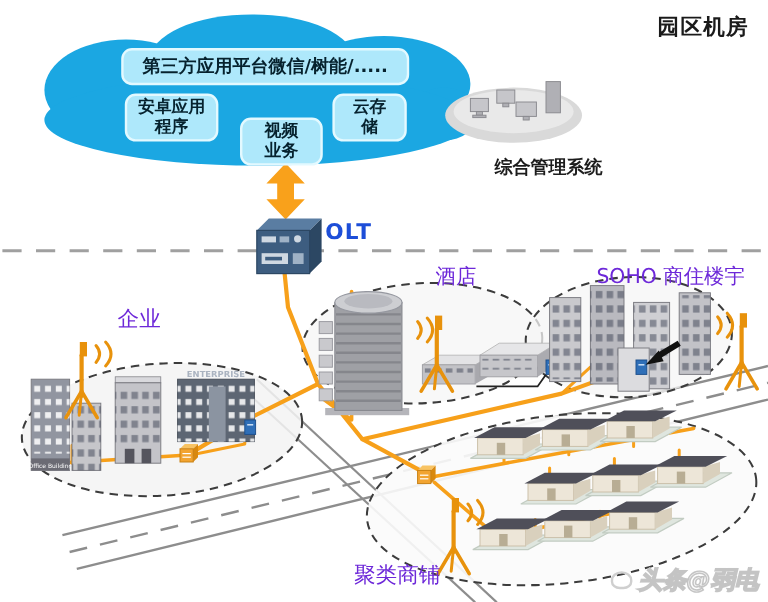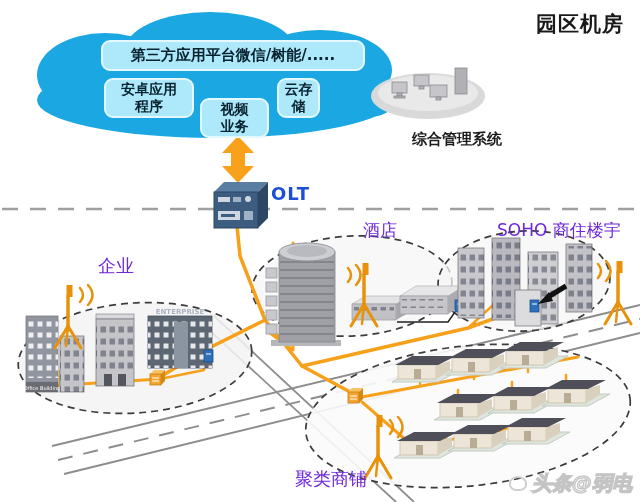--- a/index.html
+++ b/index.html
@@ -1,28 +1,28 @@
 <!DOCTYPE html>
 <html><head>
 <meta charset="utf-8">
 <style>
   html,body{margin:0;padding:0;background:#fff;}
   .stage{position:relative;width:640px;height:502px;background:#ffffff;overflow:hidden;
          font-family:"DejaVu Sans",sans-serif;}
   .stage svg{position:absolute;left:0;top:0;}
   .abs{position:absolute;}
-  .page-title{right:16px;top:10px;font-size:21px;font-weight:600;color:#1a1a1a;letter-spacing:1px;}
+  .page-title{right:16px;top:10px;font-size:18px;font-weight:600;color:#1a1a1a;letter-spacing:1px;}
   .cloud-box{background:#aee8fb;border:2px solid #e3f9ff;border-radius:9px;color:#06222e;
              display:flex;align-items:center;justify-content:center;text-align:center;
              font-weight:600;box-sizing:border-box;}
-  .cb-top{left:101px;top:40px;width:264px;height:31px;font-size:15px;}
+  .cb-top{left:101px;top:40px;width:240px;height:31px;font-size:15px;}
   .svc{white-space:pre-line;font-size:14px;line-height:17px;}
-  .cb-1{left:104px;top:78px;width:90px;height:40px;}
+  .cb-1{left:104px;top:78px;width:78px;height:40px;}
   .cb-2{left:200px;top:78px;width:69px;height:40px;margin-top:20px;}
-  .cb-3{left:277px;top:78px;width:43px;height:40px;}
+  .cb-3{left:277px;top:78px;width:62px;height:40px;}
   .lbl-mgmt{left:412px;top:130px;font-size:15px;font-weight:600;color:#1c1c1c;}
   .lbl-olt{left:271px;top:183px;font-size:18px;font-weight:600;color:#1d4ed8;letter-spacing:1px;}
   .zl{color:#6d28d9;font-weight:normal;}
   .zl-ent{left:98px;top:254px;font-size:18px;}
   .zl-hotel{left:363px;top:219px;font-size:17px;}
   .zl-soho{left:497px;top:219px;font-size:17px;}
   .zl-shops{left:295px;top:467px;font-size:18px;}
   .watermark{right:8px;bottom:5px;display:flex;align-items:center;gap:5px;
              font-size:20px;font-weight:bold;font-style:italic;color:#f2f2f2;
              -webkit-text-stroke:1.2px #c4c4c4;text-shadow:0 0 1px #cfcfcf;text-align:center;}

